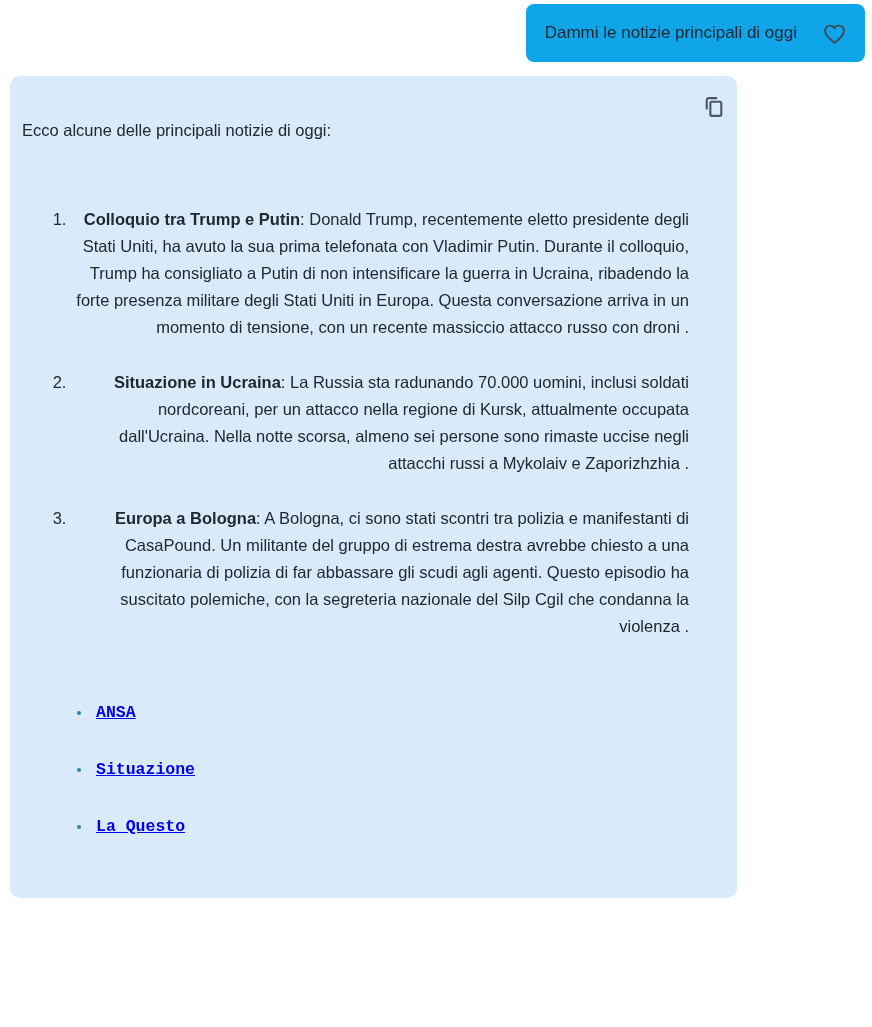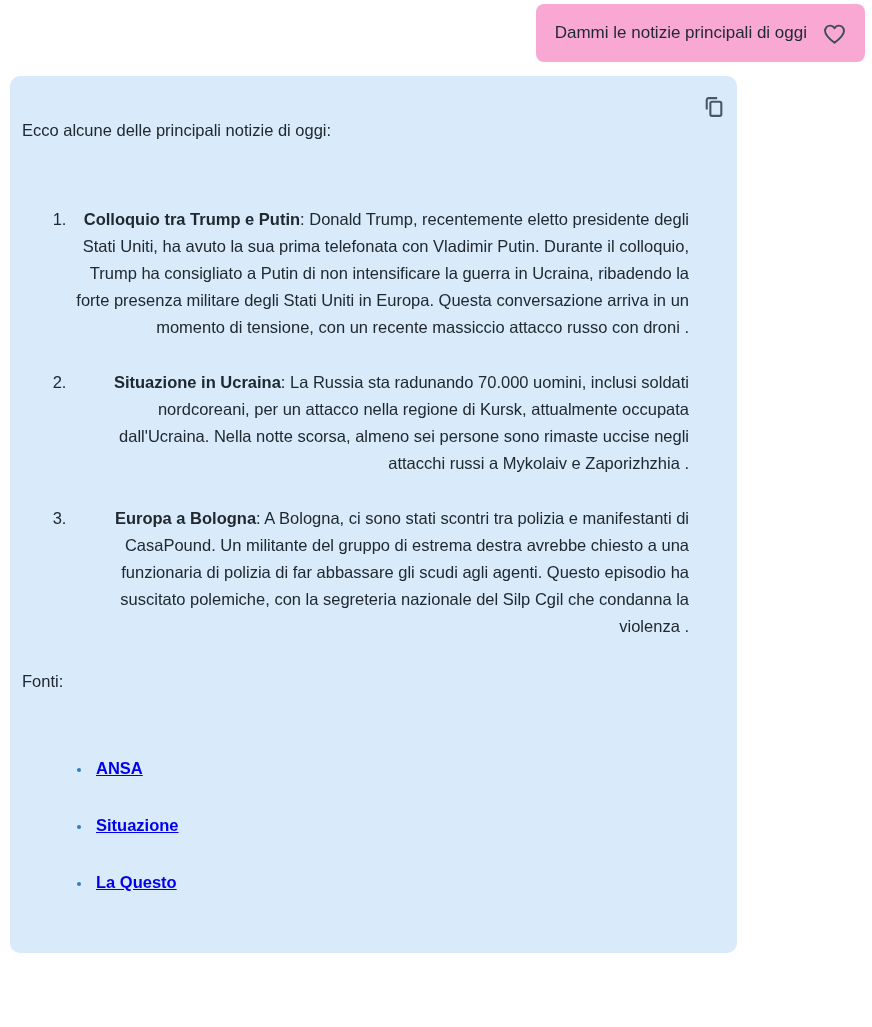--- a/index.html
+++ b/index.html
@@ -16,26 +16,26 @@
     background: #ffffff;
   }
 
   
   .user-row {
     display: flex;
     justify-content: flex-end;
     padding: 4px 7px 0 0;
   }
   .user-bubble {
-    background: #f9a8d4;
+    background: #0ea5e9;
     border-radius: 8px;
     height: 58px;
     display: flex;
     align-items: center;
-    gap: 14px;
+    gap: 24px;
     padding: 0 17px 0 19px;
     color: #1d2833;
     font-size: 17px;
   }
   .heart-btn {
     background: none;
     border: none;
     padding: 0;
     margin: 0;
     cursor: pointer;
@@ -84,20 +84,21 @@
   }
   ol.news-list li b { font-weight: bold; }
   .sources-label {
     margin: 26px 0 0 0;
     line-height: 27px;
   }
   ul.sources-list {
     margin: 63px 0 0 0;
     padding: 0 0 0 70px;
     list-style: disc;
+    font-family: Liberation Mono, monospace;
   }
   ul.sources-list li {
     margin: 0 0 37px 0;
     line-height: 20px;
     padding-left: 4px;
   }
   ul.sources-list li::marker {
     color: #2E7FC1;
     font-size: 14px;
   }
@@ -143,21 +144,20 @@
         <b>Colloquio tra Trump e Putin</b><span>: Donald Trump, recentemente eletto presidente degli Stati Uniti, ha avuto la sua prima telefonata con Vladimir Putin. Durante il colloquio, Trump ha consigliato a Putin di non intensificare la guerra in Ucraina, ribadendo la forte presenza militare degli Stati Uniti in Europa. Questa conversazione arriva in un momento di tensione, con un recente massiccio attacco russo con droni .</span>
       </li>
       <li>
         <b>Situazione in Ucraina</b><span>: La Russia sta radunando 70.000 uomini, inclusi soldati nordcoreani, per un attacco nella regione di Kursk, attualmente occupata dall'Ucraina. Nella notte scorsa, almeno sei persone sono rimaste uccise negli attacchi russi a Mykolaiv e Zaporizhzhia .</span>
       </li>
       <li>
         <b>Europa a Bologna</b><span>: A Bologna, ci sono stati scontri tra polizia e manifestanti di CasaPound. Un militante del gruppo di estrema destra avrebbe chiesto a una funzionaria di polizia di far abbassare gli scudi agli agenti. Questo episodio ha suscitato polemiche, con la segreteria nazionale del Silp Cgil che condanna la violenza .</span>
       </li>
     </ol>
 
-    <p class="sources-label">Fonti:</p>
 
     <ul class="sources-list">
       <li>
         <a href="#">ANSA</a>
       </li>
       <li>
         <a href="#">Situazione</a>
       </li>
       <li>
         <a href="#">La Questo</a>

